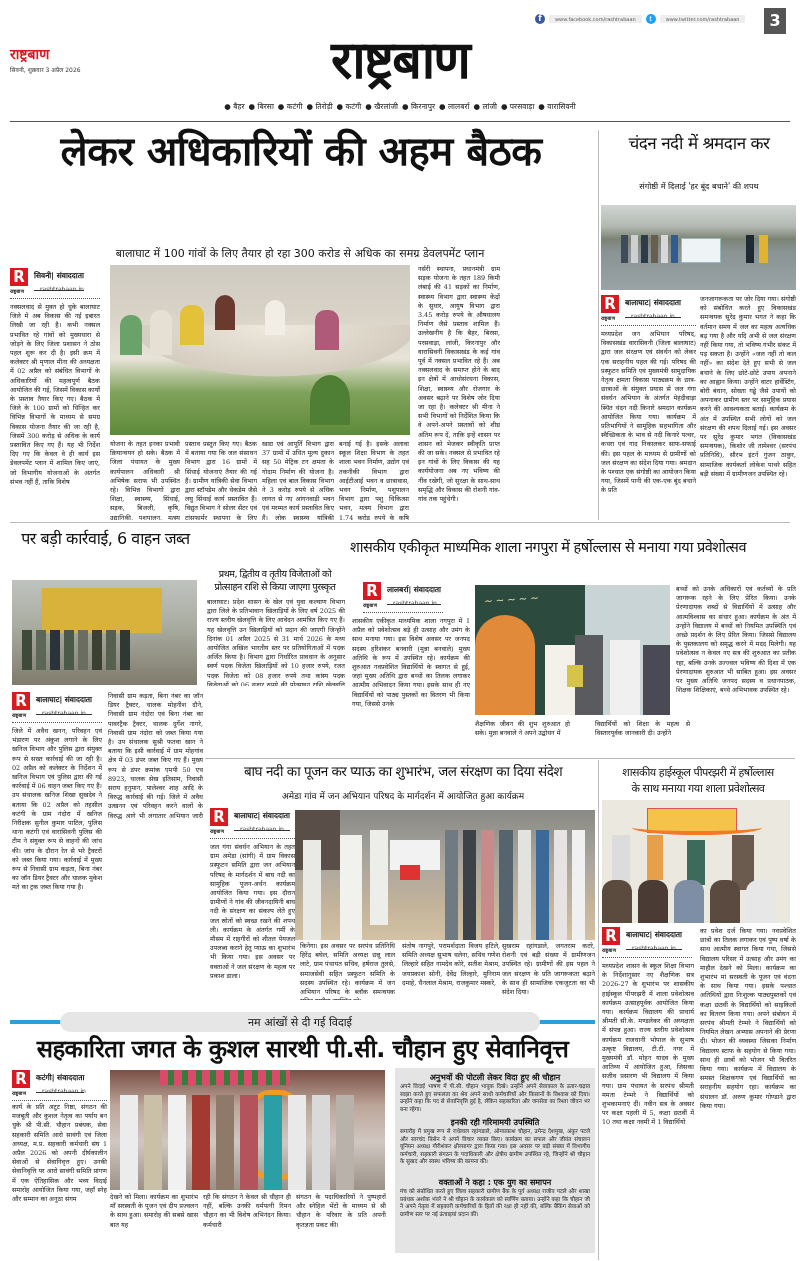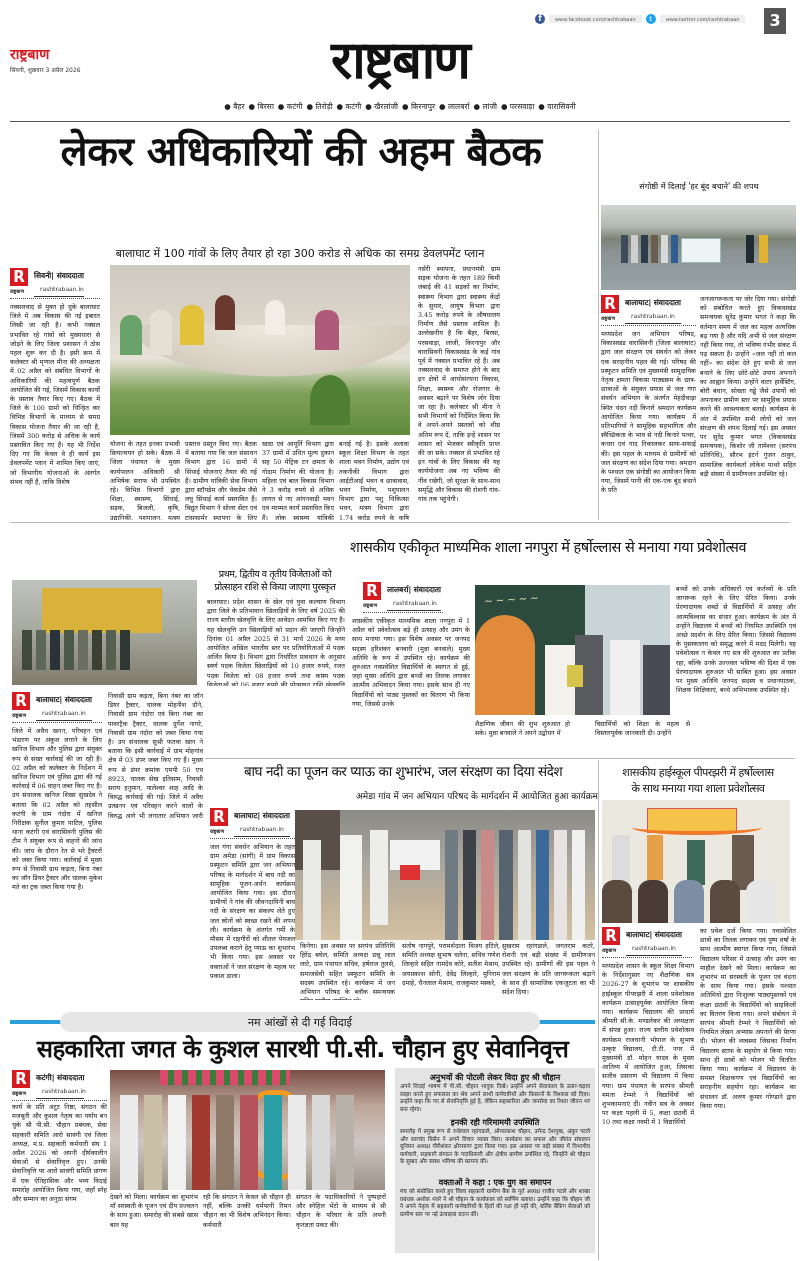--- a/index.html
+++ b/index.html
@@ -4,21 +4,21 @@
 <style>
 *{box-sizing:border-box;margin:0;padding:0}
 body{width:800px;height:1261px;background:#fff;font-family:"DejaVu Sans",sans-serif;color:#111;position:relative;overflow:hidden}
 .abs{position:absolute}
 .txt{font-size:6.4px;line-height:9.2px;color:#222;text-align:justify;overflow:hidden;font-family:"DejaVu Serif",serif}
 .photo{position:absolute;overflow:hidden}
 .hl{font-family:"DejaVu Sans",sans-serif;font-weight:bold;color:#111;text-align:center;line-height:1.05;letter-spacing:-0.5px}
 .byline{position:absolute;height:40px}
 .byline .rlogo{position:absolute;left:0;top:0;width:18px;height:18px;background:#d71920;color:#fff;font-weight:bold;font-size:15px;text-align:center;line-height:18px;font-family:"DejaVu Sans",sans-serif}
 .byline .rtag{position:absolute;left:0;top:20px;font-size:5px;font-weight:bold;color:#111}
-.byline .place{position:absolute;left:24px;top:2px;font-size:7.5px;font-weight:bold;border-bottom:1px solid #333;padding-bottom:16px;white-space:nowrap}
+.byline .place{position:absolute;left:24px;top:2px;font-size:7.5px;font-weight:bold;border-bottom:1px solid #333;padding-bottom:10px;white-space:nowrap}
 .byline .site{position:absolute;left:30px;top:17px;font-size:6px;color:#333}
 .byline .dots{position:absolute;left:0;top:30px;width:100%;border-bottom:1px dotted #555}
 </style>
 </head>
 <body>
 
 <div class="abs" style="left:535px;top:13px;height:12px;display:flex;align-items:center;gap:4px">
   <span style="width:10px;height:10px;border-radius:50%;background:#3b5998;color:#fff;font-size:8px;font-weight:bold;text-align:center;line-height:10px">f</span>
   <span style="font-size:5px;color:#555;background:#eee;padding:1px 6px">www.facebook.com/rashtrabaan</span>
   <span style="width:10px;height:10px;border-radius:50%;background:#1da1f2;color:#fff;font-size:7px;text-align:center;line-height:10px">t</span>
@@ -73,20 +73,21 @@
   <div style="position:absolute;left:200px;top:110px;width:40px;height:50px;background:#4e7f35;border-radius:50% 50% 0 0"></div>
 </div>
 <div class="abs txt" style="left:110px;top:440px;width:70px;height:80px">योजना के तहत इनका प्रभावी क्रियान्वयन हो सके। बैठक में जिला पंचायत के मुख्य कार्यपालन अधिकारी श्री अभिषेक सराफ भी उपस्थित रहे। विभिन्न विभागों द्वारा शिक्षा, स्वास्थ्य, सिंचाई, सड़क, बिजली, कृषि, उद्यानिकी, पशुपालन, मत्स्य पालन, पेयजल, महिला एवं बाल विकास और खाद्यान्न वितरण से जुड़े व्यापक</div>
 <div class="abs txt" style="left:185px;top:440px;width:72px;height:80px">प्रस्ताव प्रस्तुत किए गए। बैठक में बताया गया कि जल संसाधन विभाग द्वारा 16 ग्रामों में सिंचाई योजनाएं तैयार की गई हैं। ग्रामीण यांत्रिकी सेवा विभाग द्वारा स्टॉपडेम और चेकडेम जैसे लघु सिंचाई कार्य प्रस्तावित हैं। विद्युत विभाग ने सोलर सेंटर एवं ट्रांसफार्मर स्थापना के लिए लगभग 13.50 करोड़ रुपये के प्रस्ताव तैयार किए हैं।</div>
 <div class="abs txt" style="left:262px;top:440px;width:72px;height:80px">खाद्य एवं आपूर्ति विभाग द्वारा 37 ग्रामों में उचित मूल्य दुकान सह 50 मेट्रिक टन क्षमता के गोदाम निर्माण की योजना है। महिला एवं बाल विकास विभाग ने 3 करोड़ रुपये से अधिक लागत से नए आंगनवाड़ी भवन एवं मरम्मत कार्य प्रस्तावित किए हैं। लोक स्वास्थ्य यांत्रिकी विभाग द्वारा हर घर तक शुद्ध पेयजल पहुंचाने की कार्ययोजना</div>
 <div class="abs txt" style="left:339px;top:440px;width:70px;height:80px">बनाई गई है। इसके अलावा स्कूल शिक्षा विभाग के तहत शाला भवन निर्माण, उद्योग एवं तकनीकी विभाग द्वारा आईटीआई भवन व छात्रावास, भवन निर्माण, पशुपालन विभाग द्वारा पशु चिकित्सा भवन, मत्स्य विभाग द्वारा 1.74 करोड़ रुपये के कृषि विकास कार्य, उद्यानिकी विभाग द्वारा बड़े स्तर पर</div>
 <div class="abs txt" style="left:418px;top:265px;width:82px;height:255px">नर्सरी स्थापना, प्रधानमंत्री ग्राम सड़क योजना के तहत 189 किमी लंबाई की 41 सड़कों का निर्माण, स्वास्थ्य विभाग द्वारा स्वास्थ्य केंद्रों के सुधार, आयुष विभाग द्वारा 3.45 करोड़ रुपये के औषधालय निर्माण जैसे प्रस्ताव शामिल हैं। उल्लेखनीय है कि बैहर, बिरसा, परसवाड़ा, लांजी, किरनापुर और वारासिवनी विकासखंड के कई गांव पूर्व में नक्सल प्रभावित रहे हैं। अब नक्सलवाद के समाप्त होने के बाद इन क्षेत्रों में आधोसंरचना विकास, शिक्षा, स्वास्थ्य और रोजगार के अवसर बढ़ाने पर विशेष जोर दिया जा रहा है। कलेक्टर श्री मीना ने सभी विभागों को निर्देशित किया कि वे अपने-अपने प्रस्तावों को शीघ्र अंतिम रूप दें, ताकि इन्हें शासन पर शासन को भेजकर स्वीकृति प्राप्त की जा सके। नक्सल से प्रभावित रहे इन गांवों के लिए विकास की यह कार्ययोजना अब नए भविष्य की नींव रखेगी, जो सुरक्षा के साथ-साथ समृद्धि और विकास की रोशनी गांव-गांव तक पहुंचेगी।</div>
 
 <div class="abs" style="left:598px;top:130px;width:1px;height:390px;background:#bbb"></div>
 <div class="abs hl" style="left:600px;top:133px;width:198px;font-size:17px;line-height:21px;font-weight:normal">
+  <div>चंदन नदी में श्रमदान कर</div>
 </div>
 <div class="abs" style="left:600px;top:180px;width:198px;text-align:center;font-size:8px;color:#111">संगोष्ठी में दिलाई 'हर बूंद बचाने' की शपथ</div>
 <div class="photo" style="left:601px;top:205px;width:195px;height:85px;background:linear-gradient(180deg,#d0d5d3 0%,#b3b9b2 25%,#7c8375 40%,#8a9394 55%,#9aa3a5 100%)">
   <div style="position:absolute;left:20px;top:30px;width:130px;height:28px;display:flex;gap:3px">
     <span style="width:7px;height:28px;background:#3d4b5a"></span>
       <span style="width:7px;height:28px;background:#cfcfcf"></span>
       <span style="width:7px;height:28px;background:#2e3b4a"></span>
       <span style="width:7px;height:28px;background:#6a5d4e"></span>
       <span style="width:7px;height:28px;background:#d8d8d8"></span>
       <span style="width:7px;height:28px;background:#2f5c91"></span>
@@ -101,20 +102,21 @@
   <div class="place">बालाघाट| संवाददाता</div>
   <div class="site">rashtrabaan.in</div>
   <div class="dots"></div>
 </div>
 <div class="abs txt" style="left:601px;top:330px;width:95px;height:190px">मध्यप्रदेश जन अभियान परिषद, विकासखंड वारासिवनी (जिला बालाघाट) द्वारा जल संरक्षण एवं संवर्धन को लेकर एक सराहनीय पहल की गई। परिषद की प्रस्फुटन समिति एवं मुख्यमंत्री सामुदायिक नेतृत्व क्षमता विकास पाठ्यक्रम के छात्र-छात्राओं के संयुक्त प्रयास से जल गंगा संवर्धन अभियान के अंतर्गत मेहंदीवाड़ा स्थित चंदन नदी किनारे श्रमदान कार्यक्रम आयोजित किया गया। कार्यक्रम में प्रतिभागियों ने सामूहिक सहभागिता और स्वैच्छिकता के भाव से नदी किनारे पत्थर, कचरा एवं गाद निकालकर साफ-सफाई की। इस पहल के माध्यम से ग्रामीणों को जल संरक्षण का संदेश दिया गया। श्रमदान के पश्चात एक संगोष्ठी का आयोजन किया गया, जिसमें पानी की एक-एक बूंद बचाने के प्रति</div>
 <div class="abs txt" style="left:700px;top:295px;width:96px;height:225px">जनजागरूकता पर जोर दिया गया। संगोष्ठी को संबोधित करते हुए विकासखंड समन्वयक सुरेंद्र कुमार भगत ने कहा कि वर्तमान समय में जल का महत्व अत्यधिक बढ़ गया है और यदि अभी से जल संरक्षण नहीं किया गया, तो भविष्य गंभीर संकट में पड़ सकता है। उन्होंने «जल नहीं तो कल नहीं» का संदेश देते हुए सभी से जल बचाने के लिए छोटे-छोटे उपाय अपनाने का आह्वान किया। उन्होंने वाटर हार्वेस्टिंग, बोरी बंधान, सोख्ता गड्ढे जैसे उपायों को अपनाकर ग्रामीण स्तर पर सामूहिक प्रयास करने की आवश्यकता बताई। कार्यक्रम के अंत में उपस्थित सभी लोगों को जल संरक्षण की शपथ दिलाई गई। इस अवसर पर सुरेंद्र कुमार भगत (विकासखंड समन्वयक), किशोर जी तामेश्वर (सरपंच प्रतिनिधि), सौरभ इंटर्न गुंजन ठाकुर, सामाजिक कार्यकर्ता लोकेश पाथरे सहित बड़ी संख्या में ग्रामीणजन उपस्थित रहे।</div>
 
 <div class="abs" style="left:10px;top:522px;width:780px;height:1px;background:#bbb"></div>
 
 <div class="abs hl" style="left:8px;top:528px;width:195px;font-size:16px;line-height:22px;font-weight:normal">
+  <div>पर बड़ी कार्रवाई, 6 वाहन जब्त</div>
 </div>
 <div class="photo" style="left:12px;top:580px;width:185px;height:105px;background:linear-gradient(180deg,#bfc3bf 0%,#a8ab9f 45%,#7f7b6d 100%)">
   <div style="position:absolute;left:30px;top:8px;width:120px;height:45px;background:#d9b23c"></div>
   <div style="position:absolute;left:10px;top:50px;width:165px;height:40px;display:flex;gap:4px">
     <span style="width:10px;height:40px;background:#3f4a3a"></span>
       <span style="width:10px;height:40px;background:#5c6758"></span>
       <span style="width:10px;height:40px;background:#2b333a"></span>
       <span style="width:10px;height:40px;background:#4b5a48"></span>
       <span style="width:10px;height:40px;background:#6a6e60"></span>
       <span style="width:10px;height:40px;background:#3a4133"></span>
@@ -157,21 +159,21 @@
   <div style="position:absolute;left:135px;top:55px;width:30px;height:75px;background:#f0f0f0"></div>
   <div style="position:absolute;left:168px;top:60px;width:27px;height:70px;background:#4a4a55"></div>
 </div>
 <div class="abs txt" style="left:475px;top:720px;width:95px;height:30px">शैक्षणिक जीवन की शुभ शुरुआत हो सके। मुन्ना बनवाले ने अपने उद्बोधन में</div>
 <div class="abs txt" style="left:595px;top:720px;width:95px;height:30px">विद्यार्थियों को शिक्षा के महत्व से विस्तारपूर्वक जानकारी दी। उन्होंने</div>
 <div class="abs txt" style="left:676px;top:585px;width:120px;height:165px">बच्चों को उनके अधिकारों एवं कर्तव्यों के प्रति जागरूक रहने के लिए प्रेरित किया। उनके प्रेरणादायक शब्दों से विद्यार्थियों में उत्साह और आत्मविश्वास का संचार हुआ। कार्यक्रम के अंत में उन्होंने विद्यालय में बच्चों को नियमित उपस्थिति एवं अच्छे प्रदर्शन के लिए प्रेरित किया। जिससे विद्यालय के पुस्तकालय को समृद्ध करने में मदद मिलेगी। यह प्रवेशोत्सव न केवल नए सत्र की शुरुआत का प्रतीक रहा, बल्कि उनके उज्ज्वल भविष्य की दिशा में एक प्रेरणादायक शुरुआत भी साबित हुआ। इस अवसर पर मुख्य अतिथि जनपद सदस्य व प्रधानपाठक, शिक्षक शिक्षिकाएं, बच्चे अभिभावक उपस्थित रहे।</div>
 
 <div class="abs" style="left:205px;top:758px;width:590px;height:1px;background:#bbb"></div>
 
 <div class="abs hl" style="left:208px;top:764px;width:390px;font-size:13.5px;font-weight:normal;white-space:nowrap">बाघ नदी का पूजन कर प्याऊ का शुभारंभ, जल संरक्षण का दिया संदेश</div>
-<div class="abs" style="left:208px;top:789px;width:390px;text-align:right;font-size:9px;color:#111">अमेडा गांव में जन अभियान परिषद के मार्गदर्शन में आयोजित हुआ कार्यक्रम</div>
+<div class="abs" style="left:208px;top:789px;width:390px;text-align:center;font-size:9px;color:#111">अमेडा गांव में जन अभियान परिषद के मार्गदर्शन में आयोजित हुआ कार्यक्रम</div>
 <div class="byline" style="left:210px;top:808px;width:85px">
   <div class="rlogo">R</div>
   <div class="rtag">राष्ट्रबाण</div>
   <div class="place">बालाघाट| संवाददाता</div>
   <div class="site">rashtrabaan.in</div>
   <div class="dots"></div>
 </div>
 <div class="abs txt" style="left:210px;top:843px;width:85px;height:150px">जल गंगा संवर्धन अभियान के तहत ग्राम अमेडा (सांगी) में ग्राम विकास प्रस्फुटन समिति द्वारा जन अभियान परिषद के मार्गदर्शन में बाघ नदी का सामूहिक पूजन-अर्चन कार्यक्रम आयोजित किया गया। इस दौरान ग्रामीणों ने गांव की जीवनदायिनी बाघ नदी के संरक्षण का संकल्प लेते हुए जल स्रोतों को स्वच्छ रखने की शपथ ली। कार्यक्रम के अंतर्गत गर्मी के मौसम में राहगीरों को शीतल पेयजल उपलब्ध कराने हेतु प्याऊ का शुभारंभ भी किया गया। इस अवसर पर वक्ताओं ने जल संरक्षण के महत्व पर प्रकाश डाला।</div>
 <div class="photo" style="left:295px;top:810px;width:300px;height:130px;background:linear-gradient(180deg,#8a8a86 0%,#a9a69e 40%,#c4b49a 75%,#d3c2a4 100%)">
   <div style="position:absolute;left:0;top:0;width:45px;height:60px;background:#5a4f48"></div>

